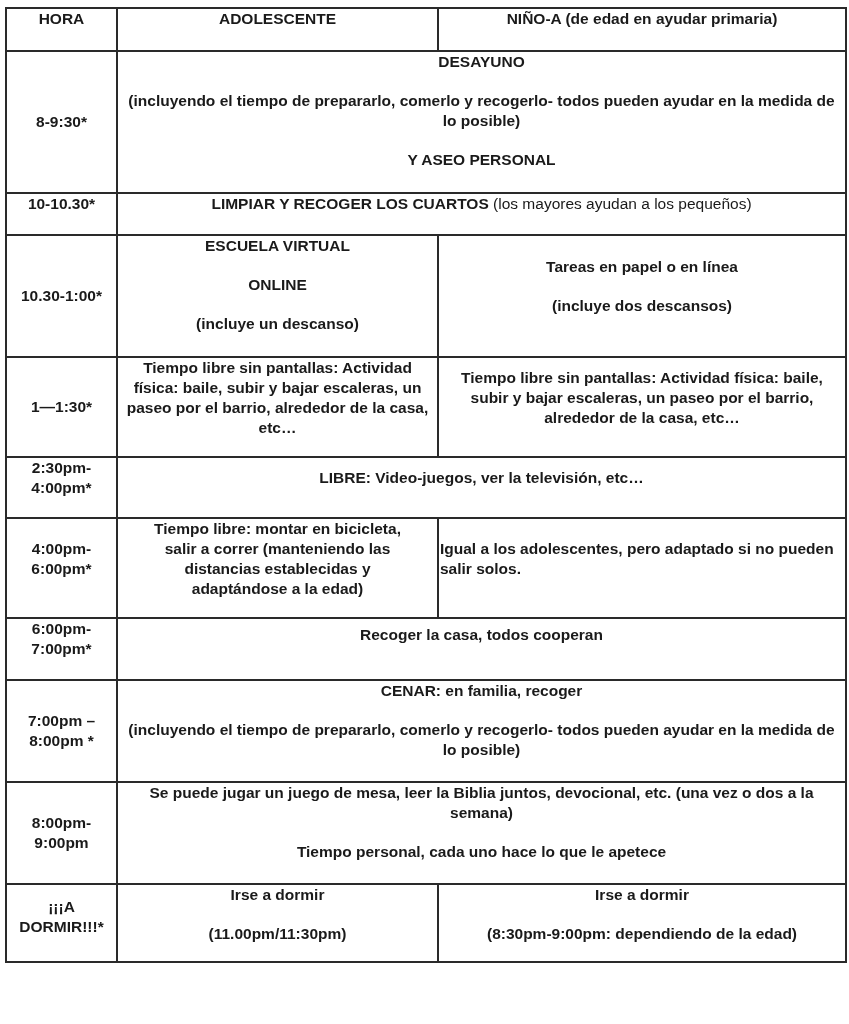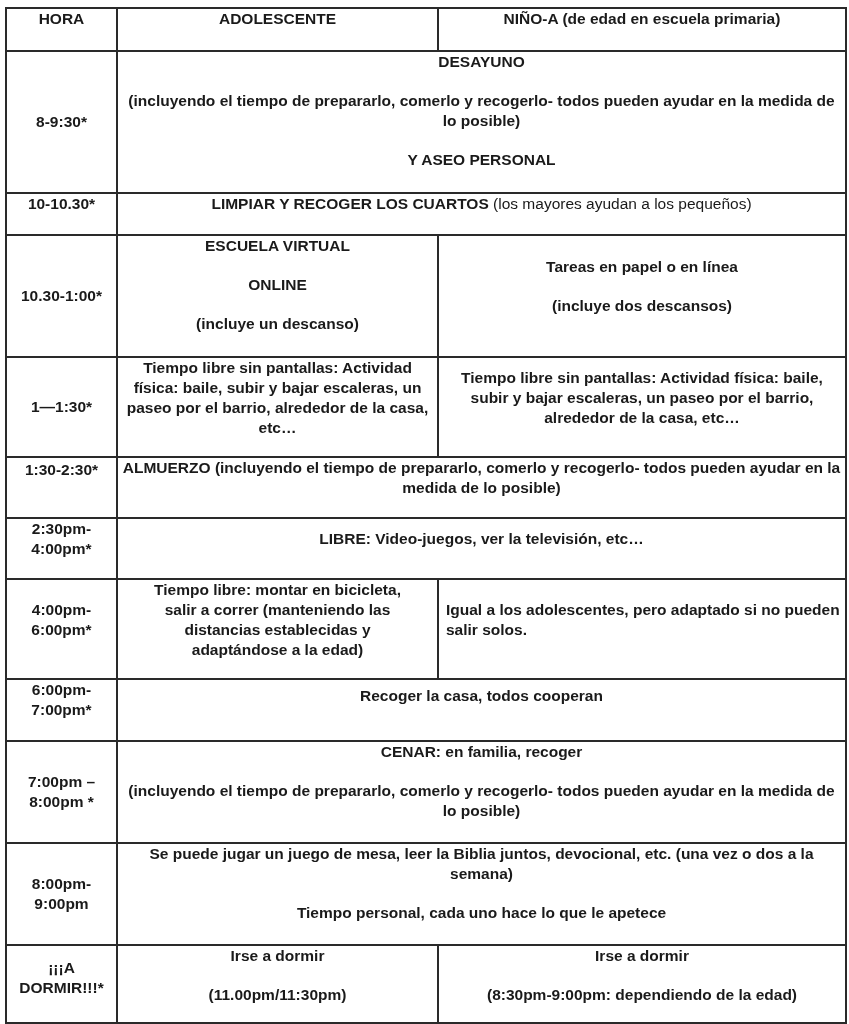--- a/index.html
+++ b/index.html
@@ -38,21 +38,21 @@
   <colgroup>
         <col class="c-hora">
         <col class="c-ado">
         <col class="c-nino">
       </colgroup>
 
   <tbody>
         <tr style="height:43px">
     <td>HORA</td>
     <td>ADOLESCENTE</td>
-    <td>NIÑO-A (de edad en escuela primaria)</td>
+    <td>NIÑO-A (de edad en ayudar primaria)</td>
   </tr>
 
   <tr style="height:142px">
     <td class="hora">8-9:30*</td>
     <td colspan="2">
       <span class="p">DESAYUNO</span>
       <span class="p gap"></span>
       <span class="p" style="padding:0 4px">(incluyendo el tiempo de prepararlo, comerlo y recogerlo- todos pueden ayudar en la medida de lo posible)</span>
       <span class="p gap"></span>
       <span class="p">Y ASEO PERSONAL</span>
@@ -86,43 +86,36 @@
 
   <tr style="height:100px">
     <td class="hora">1—1:30*</td>
     <td style="padding:0 2px">Tiempo libre sin pantallas: Actividad física: baile, subir y bajar escaleras, un paseo por el barrio, alrededor de la casa, etc…</td>
     <td class="mid" style="padding:0 10px">
       <span class="p">Tiempo libre sin pantallas: Actividad física: baile, subir y bajar escaleras, un paseo por el barrio, alrededor de la casa, etc…</span>
       <span class="p gap"></span>
     </td>
   </tr>
 
-  <tr style="height:61px">
-    <td class="hora" style="vertical-align:top; padding-top:2px">1:30-2:30*</td>
-    <td colspan="2">
-      <span>ALMUERZO</span>
-      <span>(incluyendo el tiempo de prepararlo, comerlo y recogerlo- todos pueden ayudar en la medida de lo posible)</span>
-    </td>
-  </tr>
 
   <tr style="height:61px">
     <td style="vertical-align:top">
       <span class="p">2:30pm-</span>
       <span class="p">4:00pm*</span>
     </td>
     <td colspan="2" style="vertical-align:top; padding-top:10px">LIBRE: Video-juegos, ver la televisión, etc…</td>
   </tr>
 
   <tr style="height:100px">
     <td style="vertical-align:top; padding-top:20px">
       <span class="p">4:00pm-</span>
       <span class="p">6:00pm*</span>
     </td>
     <td style="padding:0 18px">Tiempo libre: montar en bicicleta, salir a correr (manteniendo las distancias establecidas y adaptándose a la edad)</td>
-    <td class="left" style="vertical-align:top; padding-top:20px; padding-left:7px">Igual a los adolescentes, pero adaptado si no pueden salir solos.</td>
+    <td class="left" style="vertical-align:top; padding-top:20px; padding-left:1px">Igual a los adolescentes, pero adaptado si no pueden salir solos.</td>
   </tr>
 
   <tr style="height:62px">
     <td style="vertical-align:top">
       <span class="p">6:00pm-</span>
       <span class="p">7:00pm*</span>
     </td>
     <td colspan="2" style="vertical-align:top; padding-top:6px">Recoger la casa, todos cooperan</td>
   </tr>
 

